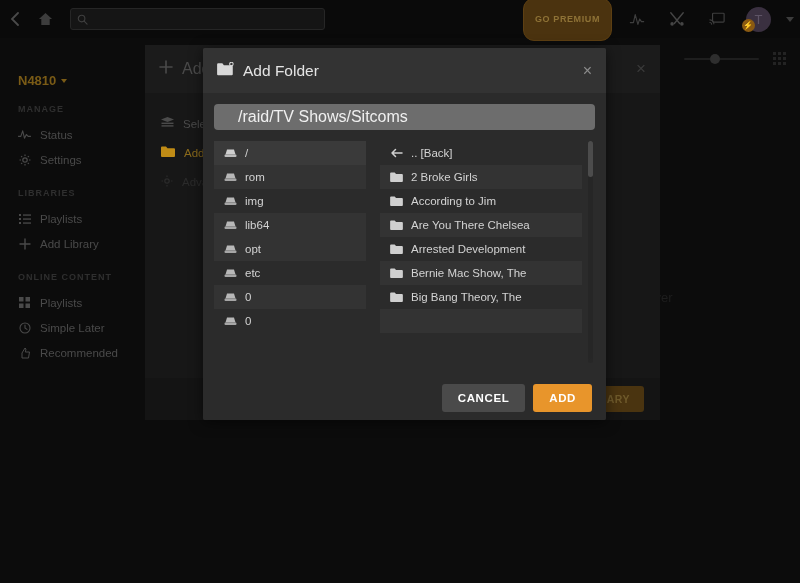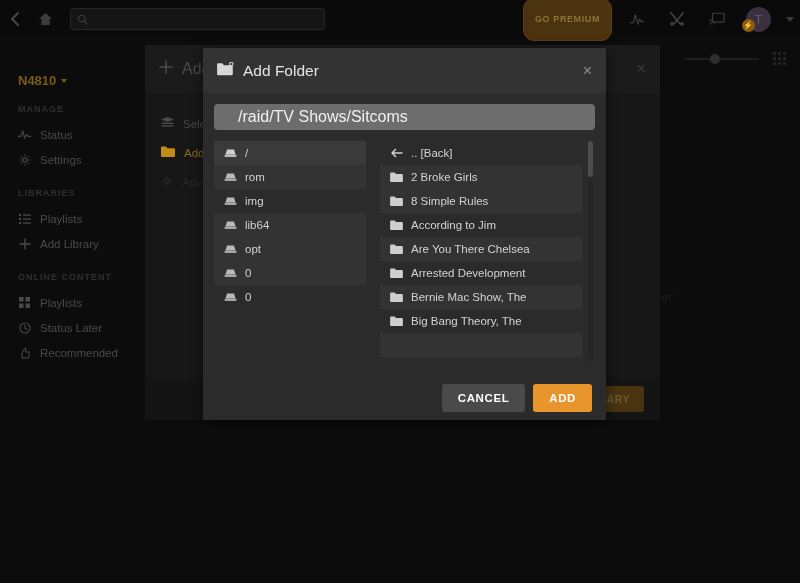--- a/index.html
+++ b/index.html
@@ -306,21 +306,21 @@
       </span>
       <span>Playlists</span>
     </div>
     <div class="nav-item">
       <span class="n-ico">
         <svg width="12" height="12" viewBox="0 0 12 12">
             <circle cx="6" cy="6" r="5" stroke="#4a4a4a" stroke-width="1.1" fill="none"></circle>
             <path d="M6 3 V6 L8 7.4" stroke="#4a4a4a" stroke-width="1.1" fill="none" stroke-linecap="round"></path>
           </svg>
       </span>
-      <span>Status Later</span>
+      <span>Simple Later</span>
     </div>
     <div class="nav-item">
       <span class="n-ico">
         <svg width="12" height="12" viewBox="0 0 12 12">
             <path d="M3 11 V6 L6 1 L7 2 L6.3 5 H10.5 L9.5 11 Z" stroke="#4a4a4a" stroke-width="1" fill="none" stroke-linejoin="round"></path>
           </svg>
       </span>
       <span>Recommended</span>
     </div>
   </div>
@@ -455,20 +455,29 @@
           </div>
           <div class="row alt">
             <span class="r-ico">
               <svg width="13" height="10" viewBox="0 0 13 10">
                   <path d="M1.5 6.5 L3 1.5 H10 L11.5 6.5 Z" fill="#b8b8b8"></path>
                   <rect x="0.5" y="6.5" width="12" height="2.6" rx="1" fill="#a6a6a6"></rect>
                 </svg>
             </span>
             <span>opt</span>
           </div>
+          <div class="row">
+            <span class="r-ico">
+              <svg width="13" height="10" viewBox="0 0 13 10">
+                  <path d="M1.5 6.5 L3 1.5 H10 L11.5 6.5 Z" fill="#b8b8b8"></path>
+                  <rect x="0.5" y="6.5" width="12" height="2.6" rx="1" fill="#a6a6a6"></rect>
+                </svg>
+            </span>
+            <span>etc</span>
+          </div>
           <div class="row alt">
             <span class="r-ico">
               <svg width="13" height="10" viewBox="0 0 13 10">
                   <path d="M1.5 6.5 L3 1.5 H10 L11.5 6.5 Z" fill="#b8b8b8"></path>
                   <rect x="0.5" y="6.5" width="12" height="2.6" rx="1" fill="#a6a6a6"></rect>
                 </svg>
             </span>
             <span>0</span>
           </div>
           <div class="row">
@@ -491,28 +500,20 @@
             </span>
             <span>.. [Back]</span>
           </div>
           <div class="row alt">
             <span class="r-ico">
               <svg width="13" height="10" viewBox="0 0 14 11">
                   <path d="M0 1.5 A1 1 0 0 1 1 0.5 H5 L6.5 2.3 H13 A1 1 0 0 1 14 3.3 V10 A1 1 0 0 1 13 11 H1 A1 1 0 0 1 0 10 Z" fill="#cfcfcf"></path>
                 </svg>
             </span>
             <span>2 Broke Girls</span>
-          </div>
-          <div class="row alt">
-            <span class="r-ico">
-              <svg width="13" height="10" viewBox="0 0 14 11">
-                  <path d="M0 1.5 A1 1 0 0 1 1 0.5 H5 L6.5 2.3 H13 A1 1 0 0 1 14 3.3 V10 A1 1 0 0 1 13 11 H1 A1 1 0 0 1 0 10 Z" fill="#cfcfcf"></path>
-                </svg>
-            </span>
-            <span>8 Simple Rules</span>
           </div>
           <div class="row">
             <span class="r-ico">
               <svg width="13" height="10" viewBox="0 0 14 11">
                   <path d="M0 1.5 A1 1 0 0 1 1 0.5 H5 L6.5 2.3 H13 A1 1 0 0 1 14 3.3 V10 A1 1 0 0 1 13 11 H1 A1 1 0 0 1 0 10 Z" fill="#cfcfcf"></path>
                 </svg>
             </span>
             <span>According to Jim</span>
           </div>
           <div class="row alt">

